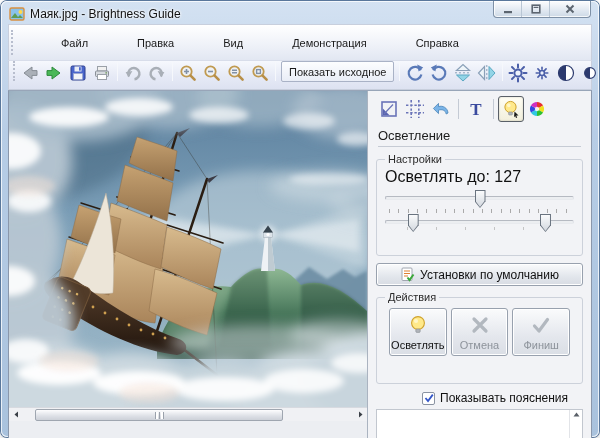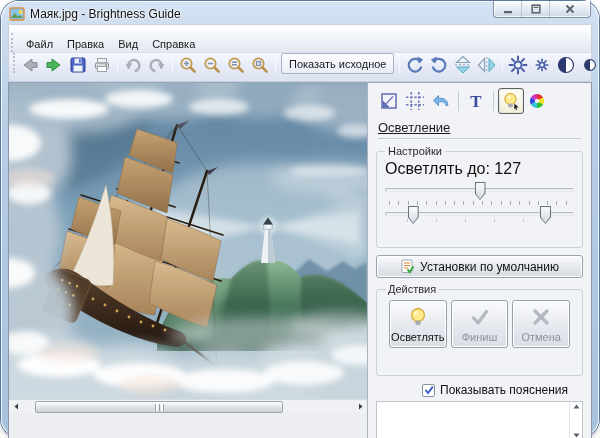--- a/index.html
+++ b/index.html
@@ -1,34 +1,34 @@
 <!DOCTYPE html>
 <html><head>
 <meta charset="utf-8">
 <style>
   * { margin:0; padding:0; box-sizing:border-box; }
   html,body { width:600px; height:438px; background:#fff; font-family:"Liberation Sans", sans-serif; overflow:hidden; }
   .window{
-    position:absolute; inset:1px; border-radius:18px;
+    position:absolute; inset:1px; border-radius:6px;
     background:linear-gradient(#d4e2f2,#b7cde6 30%,#a9c2dd);
     box-shadow:0 0 0 1px #59779b, inset 0 0 0 1px rgba(255,255,255,.75), 0 2px 6px rgba(0,0,0,.25);
   }
   
   .titlebar{ height:23px; display:flex; align-items:center; padding:3px 8px 0 8px; position:relative; }
   .titlebar .appicon{ width:16px; height:16px; margin-right:5px; flex:0 0 auto; }
   .titlebar .title{ font-size:12px; color:#111; text-shadow:0 0 3px #fff,0 0 3px #fff; white-space:nowrap; }
   .winbtns{ position:absolute; top:0; right:8px; display:flex; height:17px;
     border:1px solid #7e90a6; border-top:none; border-radius:0 0 4px 4px; overflow:hidden;
     background:linear-gradient(#fdfdfe,#e7edf4 45%,#cdd9e6); box-shadow:inset 0 0 0 1px rgba(255,255,255,.8);}
   .winbtn{ width:28px; display:flex; align-items:center; justify-content:center; border-right:1px solid #b9c6d4; }
   .winbtn:last-child{ border-right:none; width:40px; }
   .winbtn svg{ display:block; }
   
-  .menubar{ height:28px; margin:0 7px; background:linear-gradient(#ffffff,#eef1f8 60%,#e2e7f2);
-    border:1px solid #c8cfdd; border-bottom:none; display:flex; align-items:flex-end; font-size:11px; color:#1a1a1a;}
+  .menubar{ height:36px; margin:0 7px; background:linear-gradient(#ffffff,#eef1f8 60%,#e2e7f2);
+    border:1px solid #c8cfdd; border-bottom:none; display:flex; align-items:center; font-size:11px; color:#1a1a1a;gap:35px;}
   .grip{ width:5px; height:70%; margin:0 3px 0 2px; border-left:2px dotted #b8bece; }
   .menubar .mitem{ padding:2px 7px; border-radius:2px; }
   
   .toolbar{ height:30px; margin:0 7px; background:linear-gradient(#f6f8fd,#e6eaf6 55%,#dde2f1);
     border:1px solid #c8cfdd; border-top:1px solid #d8ddea; display:flex; align-items:flex-start; padding:0 2px;}
   .tbtn{ width:24px; height:24px; display:flex; align-items:center; justify-content:center; border-radius:2px; flex:0 0 auto;}
   .tsep{ width:1px; height:20px; background:#c2c8d8; border-right:1px solid #f6f8fc; margin:0 3px; flex:0 0 auto;}
   .tglbtn{ height:21px; padding:0 7px; margin:0 2px; font-size:11px; color:#1a1a1a; display:flex; align-items:center;
     background:linear-gradient(#fcfdff,#e9edf6); border:1px solid #a9b2c6; border-radius:2px; white-space:nowrap;}
   
@@ -45,21 +45,21 @@
   
   .panel{ flex:1; background:#f2f3f6; border-left:1px solid #aab3c0; display:flex; flex-direction:column; overflow:hidden;}
   .phead{ height:17px; background:linear-gradient(#fdfdfe,#e3e8f0); border-bottom:1px solid #bcc4d0;
     display:flex; align-items:center; padding:0 5px; font-size:11px; color:#222;}
   .pclose{ margin-left:auto; width:14px; height:13px; display:flex; align-items:center; justify-content:center;
     font-size:10px; font-weight:bold; color:#444; line-height:1;}
   .ptools{ display:flex; align-items:center; padding:5px 6px 3px 8px; }
   .ptool{ width:26px; height:26px; display:flex; align-items:center; justify-content:center; border-radius:3px; flex:0 0 auto;}
   .ptool.selected{ border:1px solid #5a6068; background:linear-gradient(#fffef4,#f2efdc); box-shadow:inset 0 0 2px rgba(0,0,0,.2);}
   .psep{ width:1px; height:20px; background:#c4cad4; margin:0 4px; }
-  .sectiontitle{ margin:3px 10px 4px 10px; font-size:13px; color:#1c1c1c; border-bottom:1px solid #c6cbd4; padding-bottom:3px;text-decoration:underline;}
+  .sectiontitle{ margin:3px 10px 4px 10px; font-size:13px; color:#1c1c1c; border-bottom:1px solid #c6cbd4; padding-bottom:3px;}
   fieldset{ margin:2px 8px; border:1px solid #ccd1da; border-radius:3px; padding:2px 8px 22px 8px; }
   legend{ font-size:11px; color:#2a2a2a; padding:0 3px; }
   .plabel{ font-size:16px; color:#111; margin:1px 0 3px 0; white-space:nowrap;}
   .slider{ position:relative; height:20px; }
   .track{ position:absolute; left:0; right:0; top:7px; height:4px; background:#eceef1;
     border:1px solid #b6bac2; border-bottom-color:#e8eaee; border-right-color:#dfe2e8; border-radius:2px;}
   .thumb{ position:absolute; top:1px; width:11px; height:18px; clip-path:polygon(0 0,100% 0,100% 62%,50% 100%,0 62%); background:#69737f;}
   .thumb i{ position:absolute; inset:1px; clip-path:polygon(0 0,100% 0,100% 62%,50% 100%,0 62%); background:linear-gradient(#fafbfc,#d3d8df); display:block;}
   .ticks{ height:4px; margin:0 4px; background:repeating-linear-gradient(to right,#aaaaaa 0 1px,transparent 1px 9.3px); }
   .ticks2{ height:3px; margin:1px 22px 0 22px; background:repeating-linear-gradient(to right,#b8b8b8 0 1px,transparent 1px 29px); opacity:.8;}
@@ -107,20 +107,21 @@
           </svg>
       </div>
     </div>
   </div>
 
   <div class="menubar">
     <div class="grip"></div>
     <span class="mitem">Файл</span>
     <span class="mitem">Правка</span>
     <span class="mitem">Вид</span>
+    <span class="mitem">Демонстрация</span>
     <span class="mitem">Справка</span>
   </div>
 
   <div class="toolbar">
     <div class="grip"></div>
     <div class="tbtn">
       <svg width="20" height="20" viewBox="0 0 20 20">
           <path d="M12,4 L4,10 L12,16 L12,12.4 L17,12.4 L17,7.6 L12,7.6 Z" fill="#aab0b8" stroke="#878d95" stroke-width="1" stroke-linejoin="round"></path>
         </svg>
     </div>
@@ -528,30 +529,30 @@
           <button class="abtn">
             <svg width="22" height="22" viewBox="0 0 22 22">
                 <circle cx="11" cy="9" r="6.4" fill="#ffe98a" stroke="#cfa22c" stroke-width="1.1"></circle>
                 <circle cx="9" cy="7" r="2.1" fill="#fff6c8"></circle>
                 <rect x="8.8" y="15" width="4.4" height="3.4" rx="1" fill="#b0b4ba" stroke="#8a8e94" stroke-width=".6"></rect>
               </svg>
             <span>Осветлять</span>
           </button>
           <button class="abtn disabled">
             <svg width="22" height="22" viewBox="0 0 22 22">
+                <path d="M5,5 L17,17 M17,5 L5,17" stroke="#b2b8bf" stroke-width="3.2" stroke-linecap="round"></path>
+              </svg>
+            <span>Отмена</span>
+          </button>
+          <button class="abtn disabled">
+            <svg width="22" height="22" viewBox="0 0 22 22">
                 <path d="M4.5,12 L9,17 L17.5,5.5" fill="none" stroke="#b2b8bf" stroke-width="3.2" stroke-linecap="round" stroke-linejoin="round"></path>
               </svg>
             <span>Финиш</span>
           </button>
-          <button class="abtn disabled">
-            <svg width="22" height="22" viewBox="0 0 22 22">
-                <path d="M5,5 L17,17 M17,5 L5,17" stroke="#b2b8bf" stroke-width="3.2" stroke-linecap="round"></path>
-              </svg>
-            <span>Отмена</span>
-          </button>
         </div>
       </fieldset>
 
       <div class="checkrow">
         <span class="checkbox">
           <svg width="10" height="10" viewBox="0 0 10 10">
               <path d="M1.5,5 L4,8 L8.8,1.6" fill="none" stroke="#3356c8" stroke-width="1.8"></path>
             </svg>
         </span>
         <span>Показывать пояснения</span>

